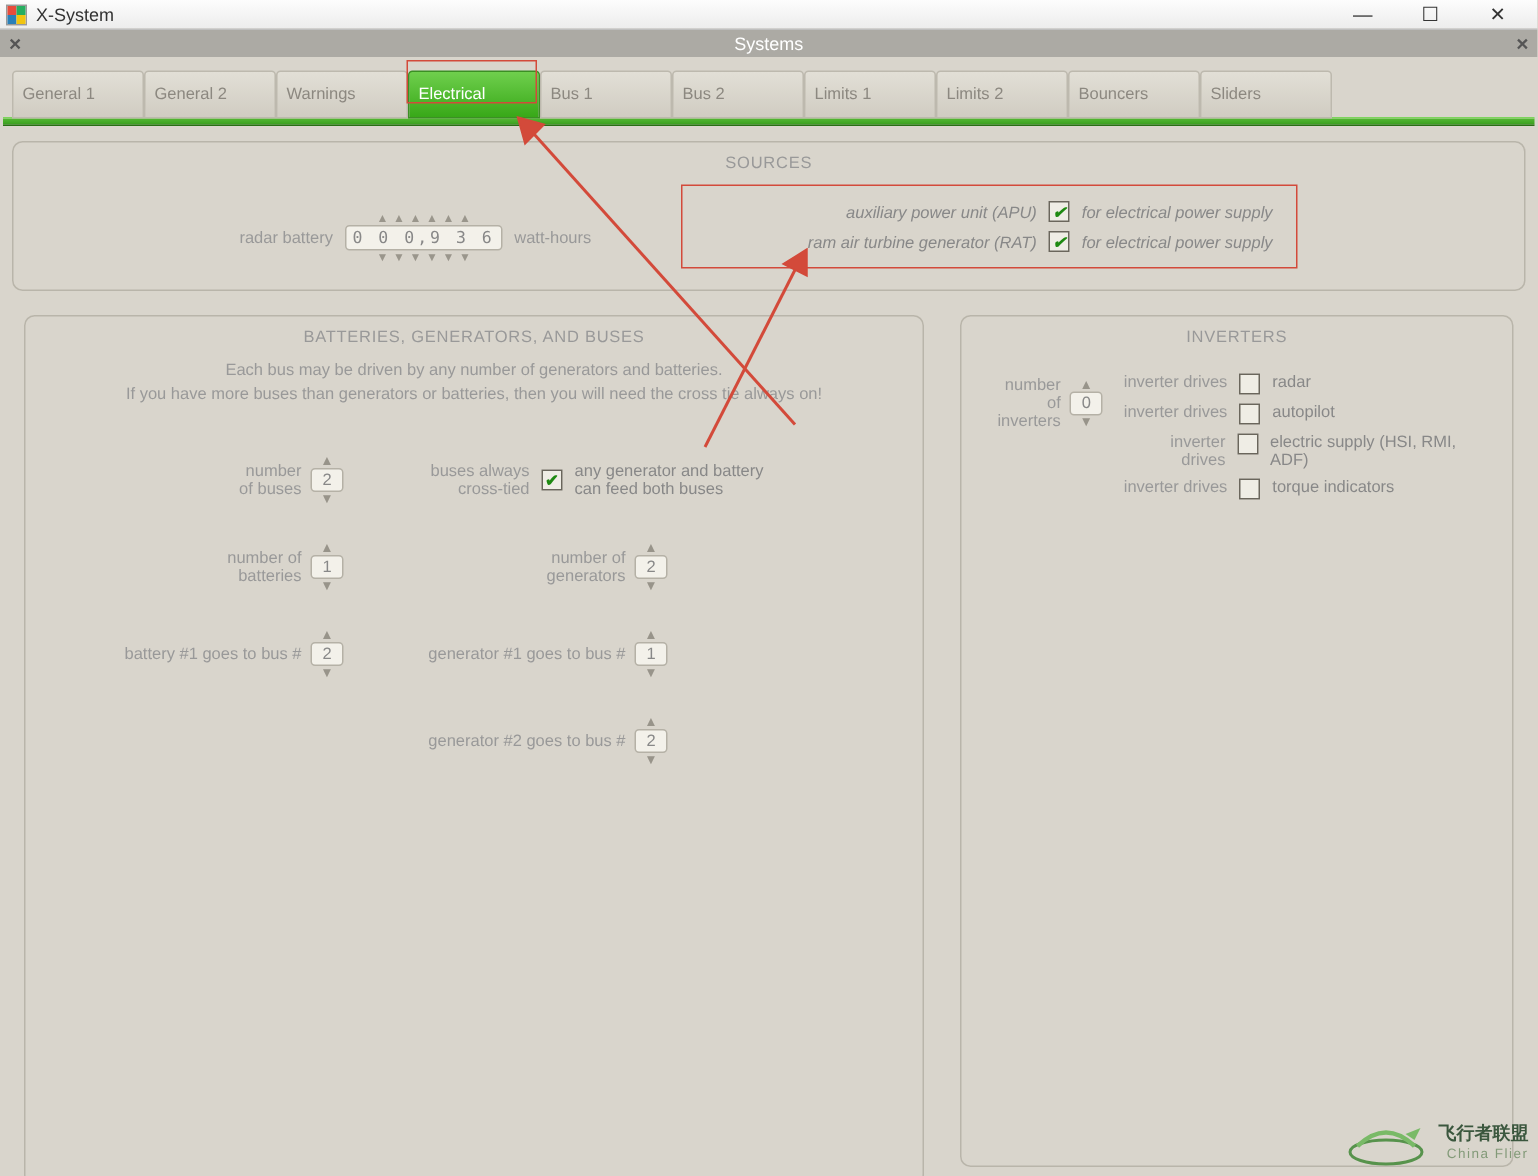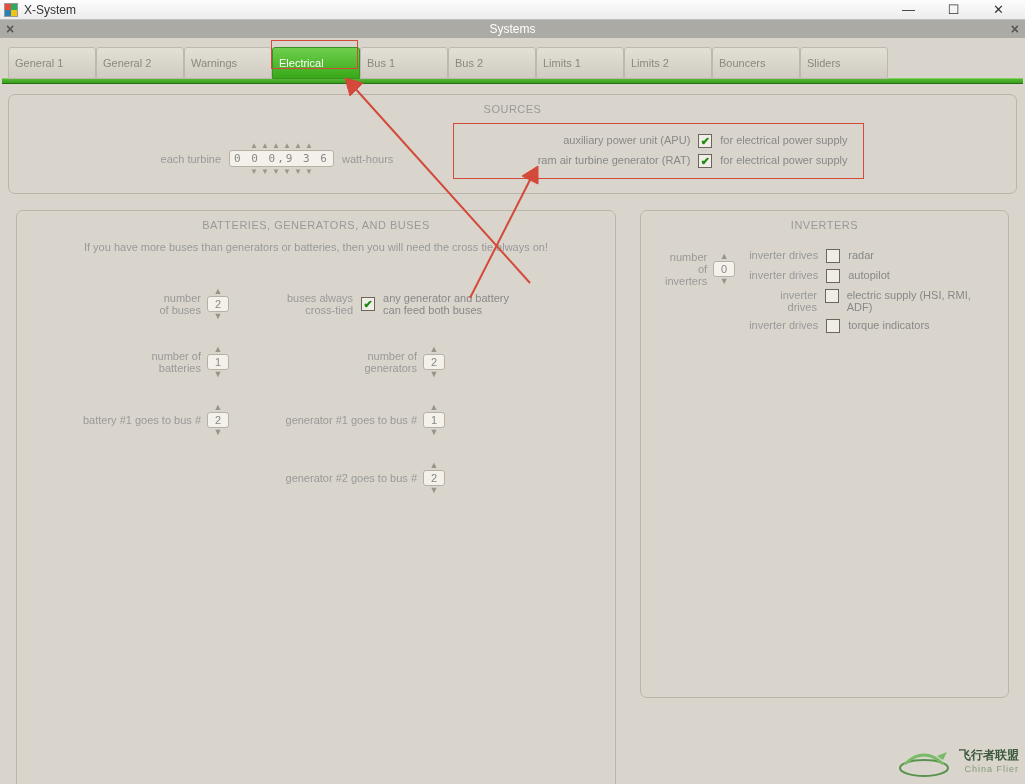--- a/index.html
+++ b/index.html
@@ -113,21 +113,21 @@
   margin-bottom: 8px;
   letter-spacing: 0.5px;
 }
 .panel.sources { margin-top: 10px; }
 
 .two-col {
   display: flex; gap: 8px;
   margin: 0 8px;
 }
 .left-panel { flex: 0 0 600px; height: 580px; }
-.right-panel { flex: 1; height: 488px; }
+.right-panel { flex: 1; height: 568px; }
 
 
 .sources-flex {
   display: flex; justify-content: center; gap: 60px; align-items: flex-start;
 }
 .battery-block {
   display: flex; align-items: center; gap: 8px;
   padding: 18px 0 0 0;
 }
 .decimal-spinner {
@@ -153,22 +153,23 @@
   min-width: 68px;
   text-align: center;
 }
 
 .source-box {
   border: 1px solid #d34a3a;
   padding: 10px 16px;
   display: flex; flex-direction: column; gap: 6px;
 }
 .source-row {
-  display: flex; align-items: flex-start; gap: 8px;
+  display: flex; align-items: flex-end; gap: 8px;
   white-space: nowrap;
+  font-style: italic;
 }
 .source-row .left-label { text-align: right; min-width: 220px; }
 
 .check {
   width: 14px; height: 14px;
   border: 1px solid #6a665c;
   background: #efede5;
   display: inline-flex; align-items: center; justify-content: center;
   font-size: 11px; font-weight: bold; color: #1f8a12;
 }
@@ -282,21 +283,21 @@
   <div class="tab">Bouncers</div>
   <div class="tab">Sliders</div>
 </div>
 <div class="tab-underline"></div>
 <div class="tab-highlight"></div>
 
 <div class="panel sources">
   <div class="panel-title">SOURCES</div>
   <div class="sources-flex">
     <div class="battery-block">
-      <span class="ctrl-label">each turbine</span>
+      <span class="ctrl-label">radar battery</span>
       <div class="decimal-spinner">
         <div class="arrows-top">
             <span>▲</span>
             <span>▲</span>
             <span>▲</span>
             <span>▲</span>
             <span>▲</span>
             <span>▲</span>
           </div>
         <div class="decimal-input">0 0 0,9 3 6</div>
@@ -325,20 +326,21 @@
       </div>
     </div>
   </div>
 </div>
 
 <div class="two-col">
 
   <div class="panel left-panel">
     <div class="panel-title">BATTERIES, GENERATORS, AND BUSES</div>
     <div class="helptext">
+      <div>Each bus may be driven by any number of generators and batteries.</div>
       <div>If you have more buses than generators or batteries, then you will need the cross tie always on!</div>
     </div>
 
     <div class="grid-batt">
 
       <div class="ctrl-row right-align">
         <span class="ctrl-label two-line">number<br>of buses</span>
         <div class="stepper">
           <span class="arrow-up">▲</span>
           <span class="step-input">2</span>

